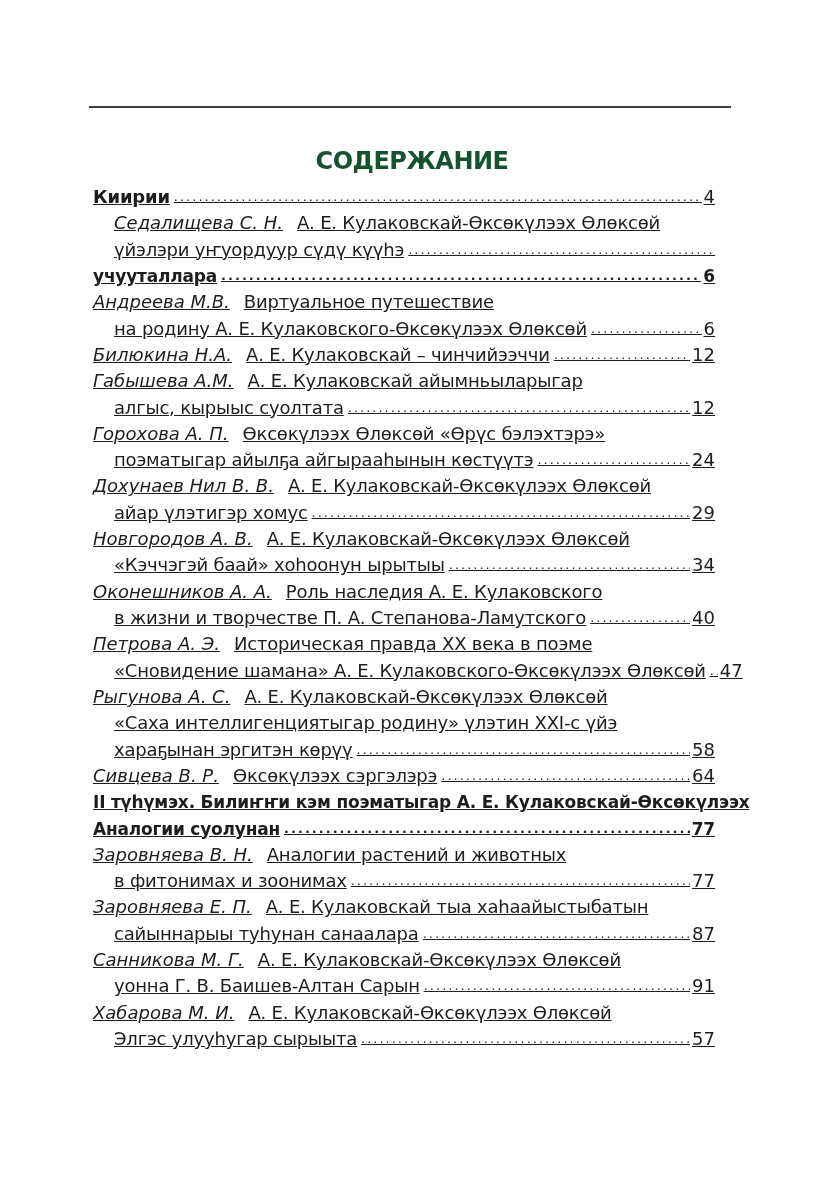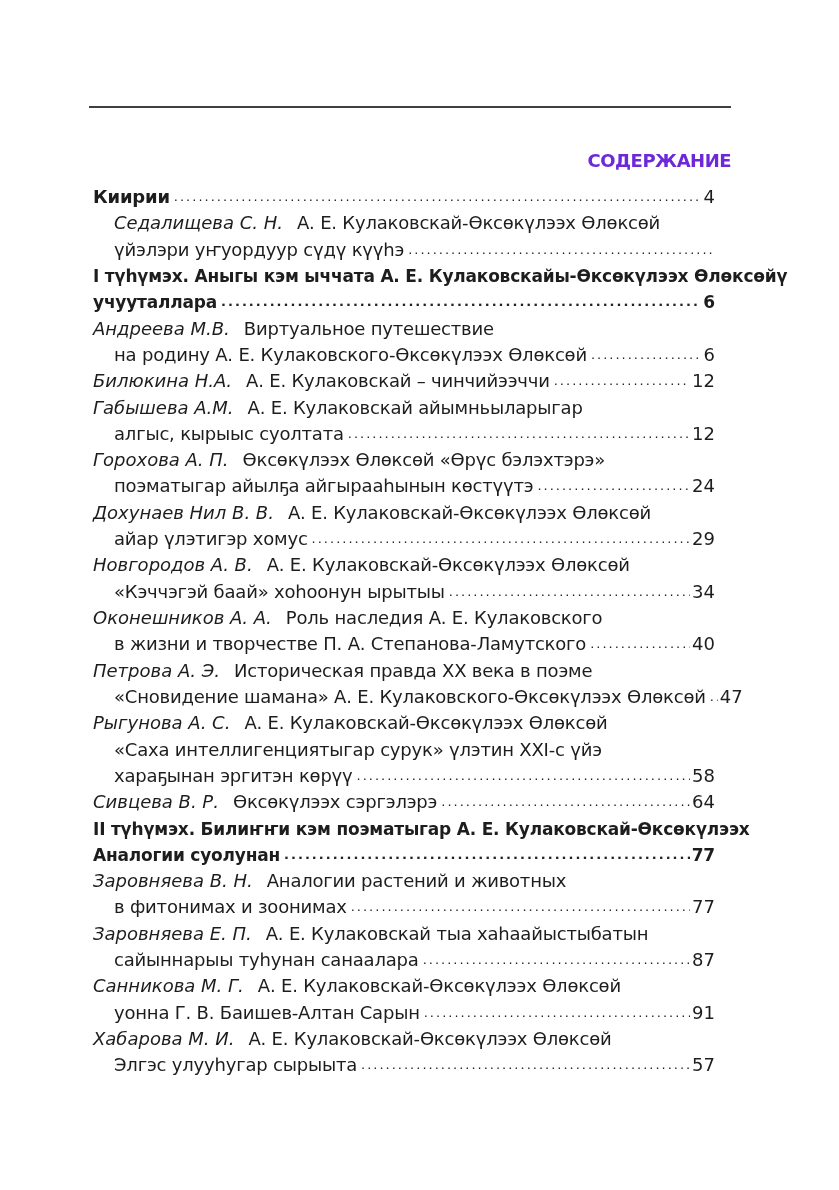--- a/index.html
+++ b/index.html
@@ -20,40 +20,41 @@
     width: 642px;
     height: 2px;
     background: #3f3f3f;
   }
   .title {
     position: absolute;
     left: 93px;
     top: 149px;
     width: 638px;
     margin: 0;
-    text-align: right;
-    font-size: 18px;
+    text-align: center;
+    font-size: 24px;
     line-height: 24px;
     font-weight: 700;
     letter-spacing: -0.5px;
-    color: #6d28d9;
+    color: #14532d;
   }
   .toc {
     position: absolute;
     left: 93px;
     top: 184px;
     width: 622px;
   }
   .toc-row {
     display: flex;
     align-items: flex-start;
     height: 26.32px;
     line-height: 26.32px;
     font-size: 18px;
     white-space: pre;
+    text-decoration: underline;
   }
   .toc-row.indent { padding-left: 21px; }
   .toc-row.bold-all { font-weight: 700; font-size: 17px; letter-spacing: -0.2px; }
   .toc-row .author { font-style: italic; margin-right: 14px; flex: 0 0 auto; }
   .toc-row .entry-text { flex: 0 1 auto; letter-spacing: -0.2px; }
   .toc-row .entry-text.bold-text { font-weight: 700; }
   .toc-row .leader {
     flex: 1 1 auto;
     min-width: 6px;
     overflow: hidden;
@@ -68,39 +69,38 @@
 </head>
 <body>
 
 <div class="page">
   <div class="top-rule"></div>
   <h1 class="title">СОДЕРЖАНИЕ</h1>
   <div class="toc">
       <div class="toc-row"><span class="entry-text bold-text">Киирии</span><span class="leader">................................................................................................................................................................................................................................................</span><span class="pageno">4</span></div>
       <div class="toc-row indent"><span class="author">Седалищева С. Н.</span><span class="entry-text">А. Е. Кулаковскай-Өксөкүлээх Өлөксөй</span></div>
       <div class="toc-row indent"><span class="entry-text">үйэлэри уҥуордуур сүдү күүһэ</span><span class="leader">................................................................................................................................................................................................................................................</span></div>
-      <div class="toc-row bold-all"><span class="entry-text">I түһүмэх. Аныгы кэм ыччата А. Е. Кулаковскайы-Өксөкүлээх Өлөксөйү</span></div>
       <div class="toc-row bold-all"><span class="entry-text">учууталлара</span><span class="leader">................................................................................................................................................................................................................................................</span><span class="pageno">6</span></div>
       <div class="toc-row"><span class="author">Андреева М.В.</span><span class="entry-text">Виртуальное путешествие</span></div>
       <div class="toc-row indent"><span class="entry-text">на родину А. Е. Кулаковского-Өксөкүлээх Өлөксөй</span><span class="leader">................................................................................................................................................................................................................................................</span><span class="pageno">6</span></div>
       <div class="toc-row"><span class="author">Билюкина Н.А.</span><span class="entry-text">А. Е. Кулаковскай – чинчийээччи</span><span class="leader">................................................................................................................................................................................................................................................</span><span class="pageno">12</span></div>
       <div class="toc-row"><span class="author">Габышева А.М.</span><span class="entry-text">А. Е. Кулаковскай айымньыларыгар</span></div>
       <div class="toc-row indent"><span class="entry-text">алгыс, кырыыс суолтата</span><span class="leader">................................................................................................................................................................................................................................................</span><span class="pageno">12</span></div>
       <div class="toc-row"><span class="author">Горохова А. П.</span><span class="entry-text">Өксөкүлээх Өлөксөй «Өрүс бэлэхтэрэ»</span></div>
       <div class="toc-row indent"><span class="entry-text">поэматыгар айылҕа айгырааһынын көстүүтэ</span><span class="leader">................................................................................................................................................................................................................................................</span><span class="pageno">24</span></div>
       <div class="toc-row"><span class="author">Дохунаев Нил В. В.</span><span class="entry-text">А. Е. Кулаковскай-Өксөкүлээх Өлөксөй</span></div>
       <div class="toc-row indent"><span class="entry-text">айар үлэтигэр хомус</span><span class="leader">................................................................................................................................................................................................................................................</span><span class="pageno">29</span></div>
       <div class="toc-row"><span class="author">Новгородов А. В.</span><span class="entry-text">А. Е. Кулаковскай-Өксөкүлээх Өлөксөй</span></div>
       <div class="toc-row indent"><span class="entry-text">«Кэччэгэй баай» хоһоонун ырытыы</span><span class="leader">................................................................................................................................................................................................................................................</span><span class="pageno">34</span></div>
       <div class="toc-row"><span class="author">Оконешников А. А.</span><span class="entry-text">Роль наследия А. Е. Кулаковского</span></div>
       <div class="toc-row indent"><span class="entry-text">в жизни и творчестве П. А. Степанова-Ламутского</span><span class="leader">................................................................................................................................................................................................................................................</span><span class="pageno">40</span></div>
       <div class="toc-row"><span class="author">Петрова А. Э.</span><span class="entry-text">Историческая правда ХХ века в поэме</span></div>
       <div class="toc-row indent"><span class="entry-text">«Сновидение шамана» А. Е. Кулаковского-Өксөкүлээх Өлөксөй</span><span class="leader">................................................................................................................................................................................................................................................</span><span class="pageno">47</span></div>
       <div class="toc-row"><span class="author">Рыгунова А. С.</span><span class="entry-text">А. Е. Кулаковскай-Өксөкүлээх Өлөксөй</span></div>
-      <div class="toc-row indent"><span class="entry-text">«Саха интеллигенциятыгар сурук» үлэтин XXI-с үйэ</span></div>
+      <div class="toc-row indent"><span class="entry-text">«Саха интеллигенциятыгар родину» үлэтин XXI-с үйэ</span></div>
       <div class="toc-row indent"><span class="entry-text">хараҕынан эргитэн көрүү</span><span class="leader">................................................................................................................................................................................................................................................</span><span class="pageno">58</span></div>
       <div class="toc-row"><span class="author">Сивцева В. Р.</span><span class="entry-text">Өксөкүлээх сэргэлэрэ</span><span class="leader">................................................................................................................................................................................................................................................</span><span class="pageno">64</span></div>
       <div class="toc-row bold-all"><span class="entry-text">II түһүмэх. Билиҥҥи кэм поэматыгар А. Е. Кулаковскай-Өксөкүлээх</span></div>
       <div class="toc-row bold-all"><span class="entry-text">Аналогии суолунан</span><span class="leader">................................................................................................................................................................................................................................................</span><span class="pageno">77</span></div>
       <div class="toc-row"><span class="author">Заровняева В. Н.</span><span class="entry-text">Аналогии растений и животных</span></div>
       <div class="toc-row indent"><span class="entry-text">в фитонимах и зоонимах</span><span class="leader">................................................................................................................................................................................................................................................</span><span class="pageno">77</span></div>
       <div class="toc-row"><span class="author">Заровняева Е. П.</span><span class="entry-text">А. Е. Кулаковскай тыа хаһаайыстыбатын</span></div>
       <div class="toc-row indent"><span class="entry-text">сайыннарыы туһунан санаалара</span><span class="leader">................................................................................................................................................................................................................................................</span><span class="pageno">87</span></div>
       <div class="toc-row"><span class="author">Санникова М. Г.</span><span class="entry-text">А. Е. Кулаковскай-Өксөкүлээх Өлөксөй</span></div>
       <div class="toc-row indent"><span class="entry-text">уонна Г. В. Баишев-Алтан Сарын</span><span class="leader">................................................................................................................................................................................................................................................</span><span class="pageno">91</span></div>

